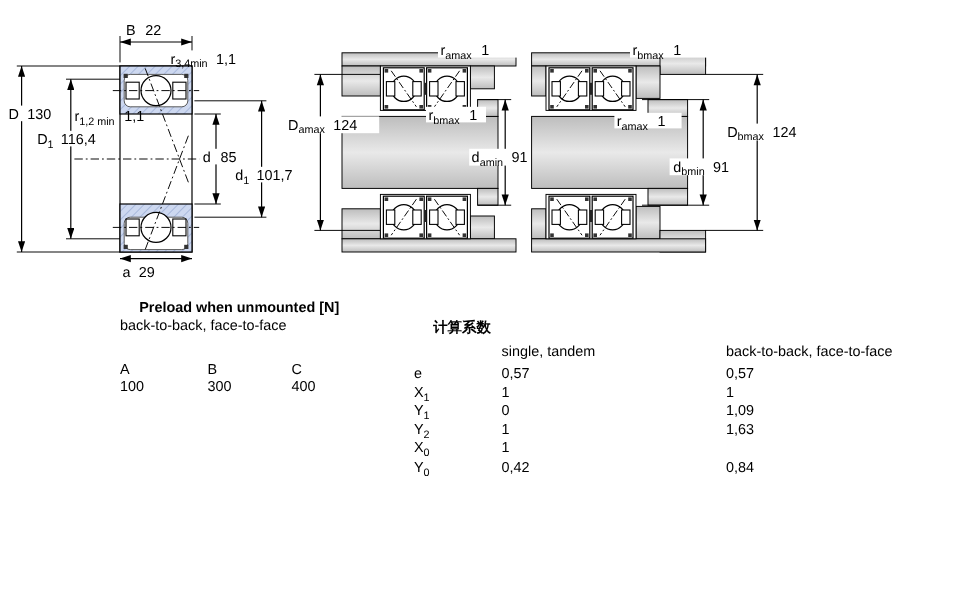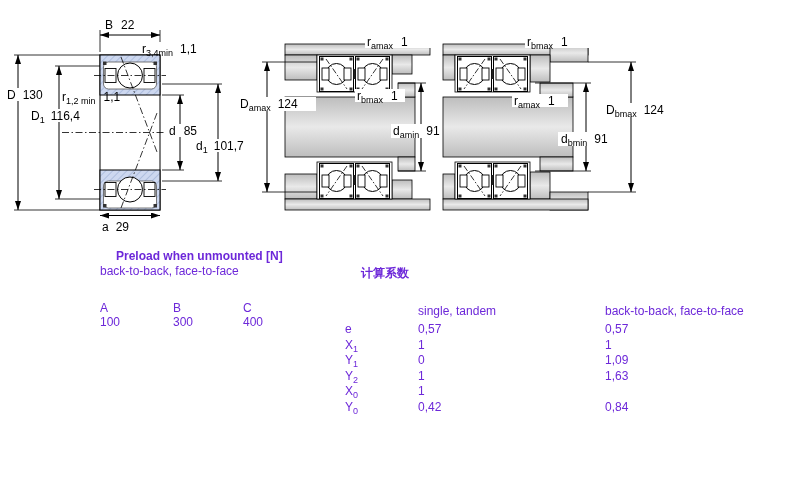--- a/index.html
+++ b/index.html
@@ -1,30 +1,30 @@
 <!DOCTYPE html>
 <html><head>
 <meta charset="utf-8">
 <style>
   html,body{margin:0;padding:0;background:#fff;}
   #page{position:relative;width:800px;height:500px;background:#fff;overflow:hidden;
-        font-family:"Liberation Sans",sans-serif;color:#6d28d9;}
+        font-family:"Liberation Sans",sans-serif;color:#000000;}
   svg text{font-family:"Liberation Sans",sans-serif;font-size:12px;fill:#000;}
   svg .ss{font-size:9px;}
   .cl{stroke:#000;stroke-width:.8;stroke-dasharray:7 2.5 1.5 2.5;fill:none;}
   .dim{stroke:#000;stroke-width:1;}
   .ext{stroke:#000;stroke-width:.8;}
   .wbg{fill:#fff;}
   .blk{position:absolute;font-size:12px;}
   .t-title{font-weight:bold;font-size:12px;line-height:13px;white-space:nowrap;padding-left:16px;}
   .t-sub{font-size:12px;line-height:12px;margin-top:2px;white-space:nowrap;}
   .p-row{display:flex;line-height:14px;}
   .p-row span{display:inline-block;}
   .pc0{width:73px;} .pc1{width:70px;}
-  .f-head{display:flex;margin-top:25px;line-height:12px;}
+  .f-head{display:flex;margin-top:7px;line-height:12px;}
   .f-row{display:flex;height:15.5px;line-height:15.5px;}
   .fl{width:73px;} .fc1{width:187px;}
   sub{font-size:9px;line-height:0;}
   .f-rows{margin-top:5px;}
 </style>
 </head>
 <body>
 
 <div id="page">
 

